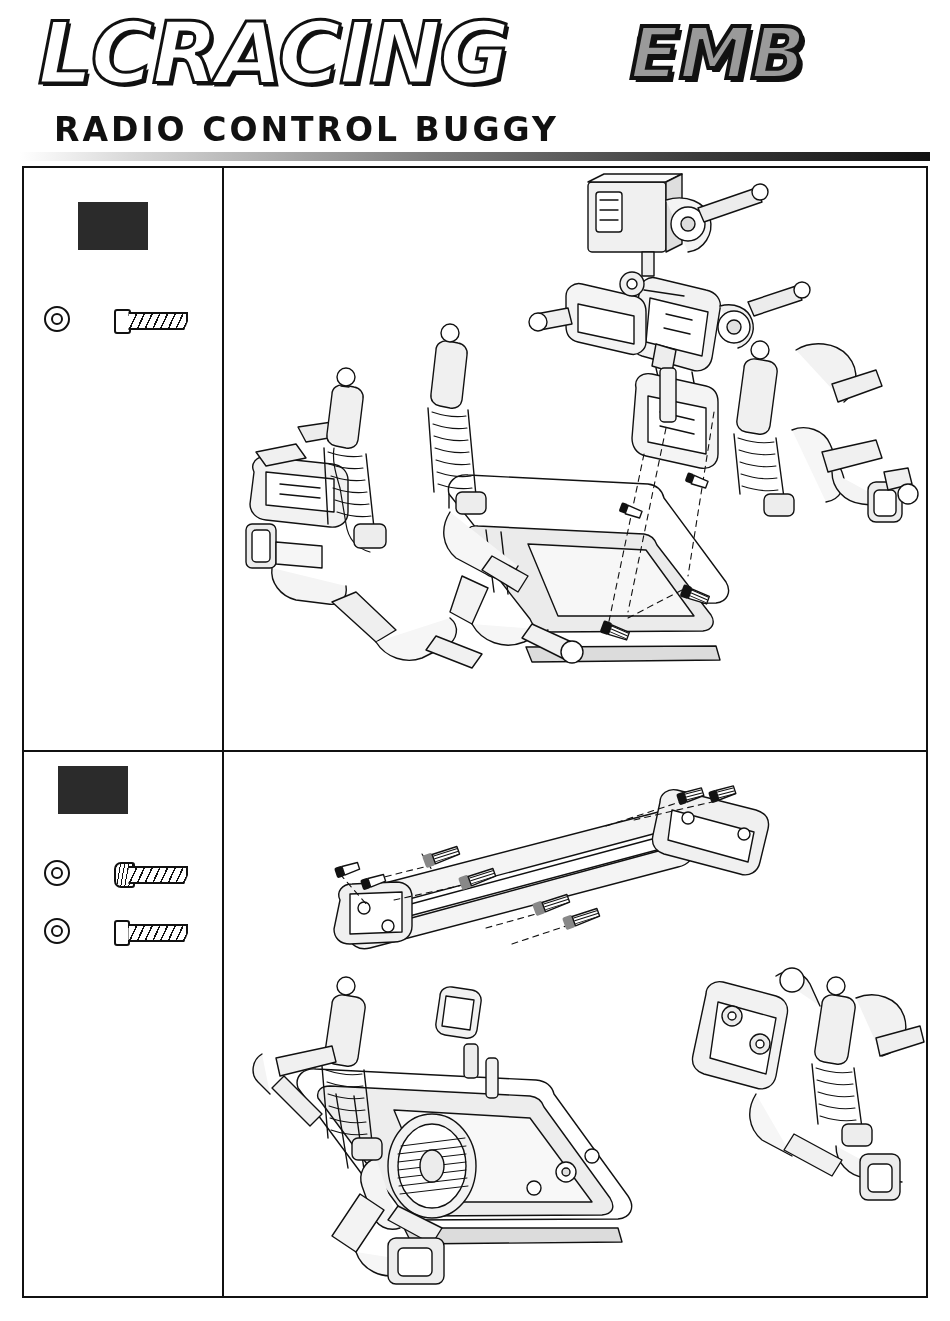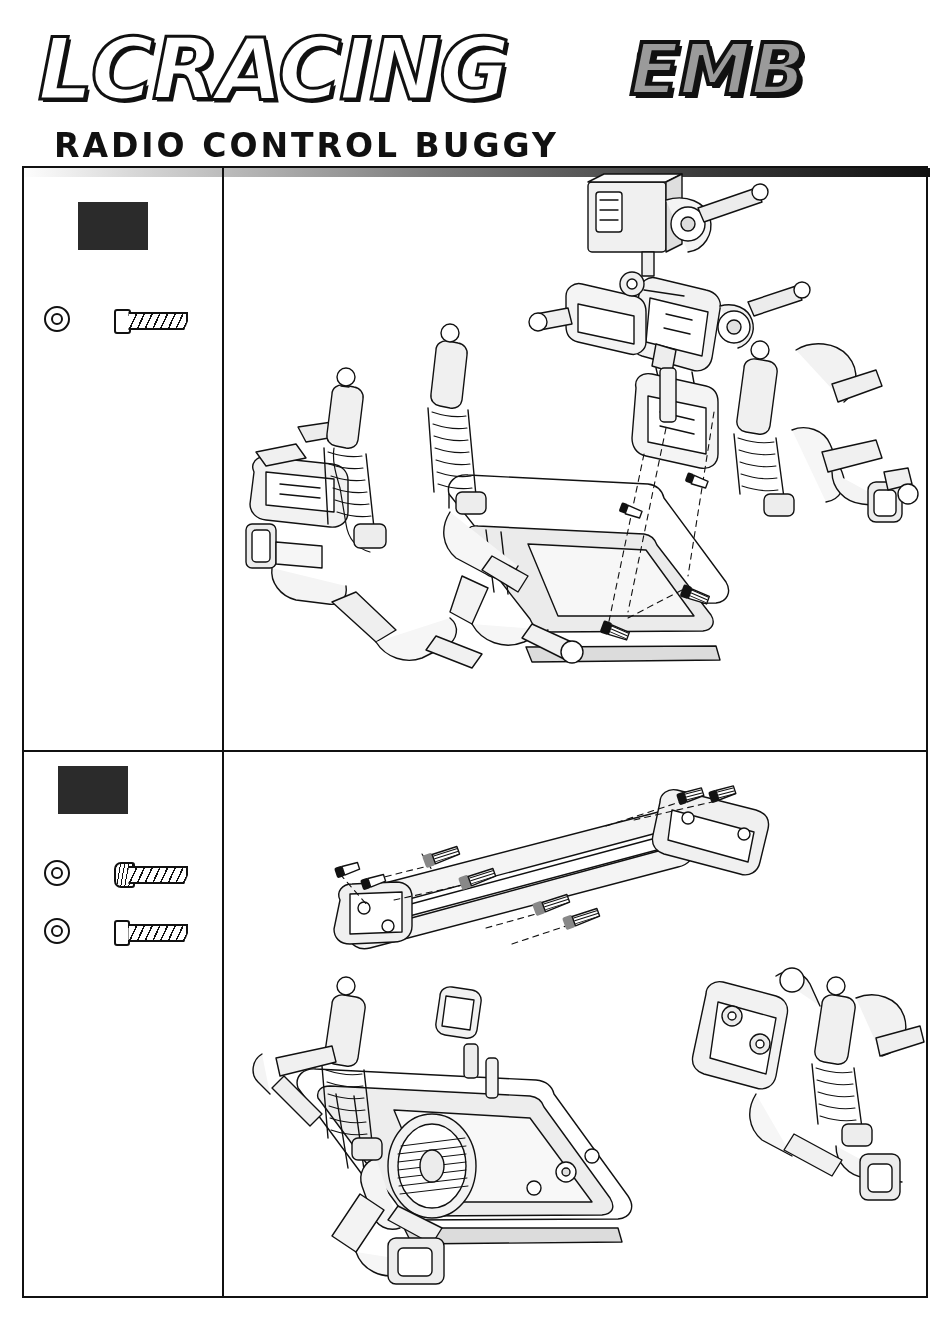--- a/index.html
+++ b/index.html
@@ -1,21 +1,21 @@
 <!DOCTYPE html>
 <html><head>
 <meta charset="utf-8">
 <style>
   html,body{margin:0;padding:0;background:#ffffff;}
   body{width:950px;height:1321px;position:relative;font-family:"Liberation Sans",sans-serif;overflow:hidden;}
 
   .page{position:absolute;inset:0;background:#fff;}
 
   
-  .header{position:absolute;left:0;top:0;width:950px;height:160px;margin-top:16px;}
+  .header{position:absolute;left:0;top:0;width:950px;height:160px;}
   .brand{position:absolute;left:38px;top:10px;width:600px;height:150px;}
   .brand-main{
     font-family:"DejaVu Sans",sans-serif;
     font-weight:bold;font-style:italic;
     font-size:86px;line-height:86px;letter-spacing:-2px;
     color:#ffffff;
     -webkit-text-stroke:3px #111;
     text-shadow:3px 3px 0 #111;
     white-space:nowrap;
   }

